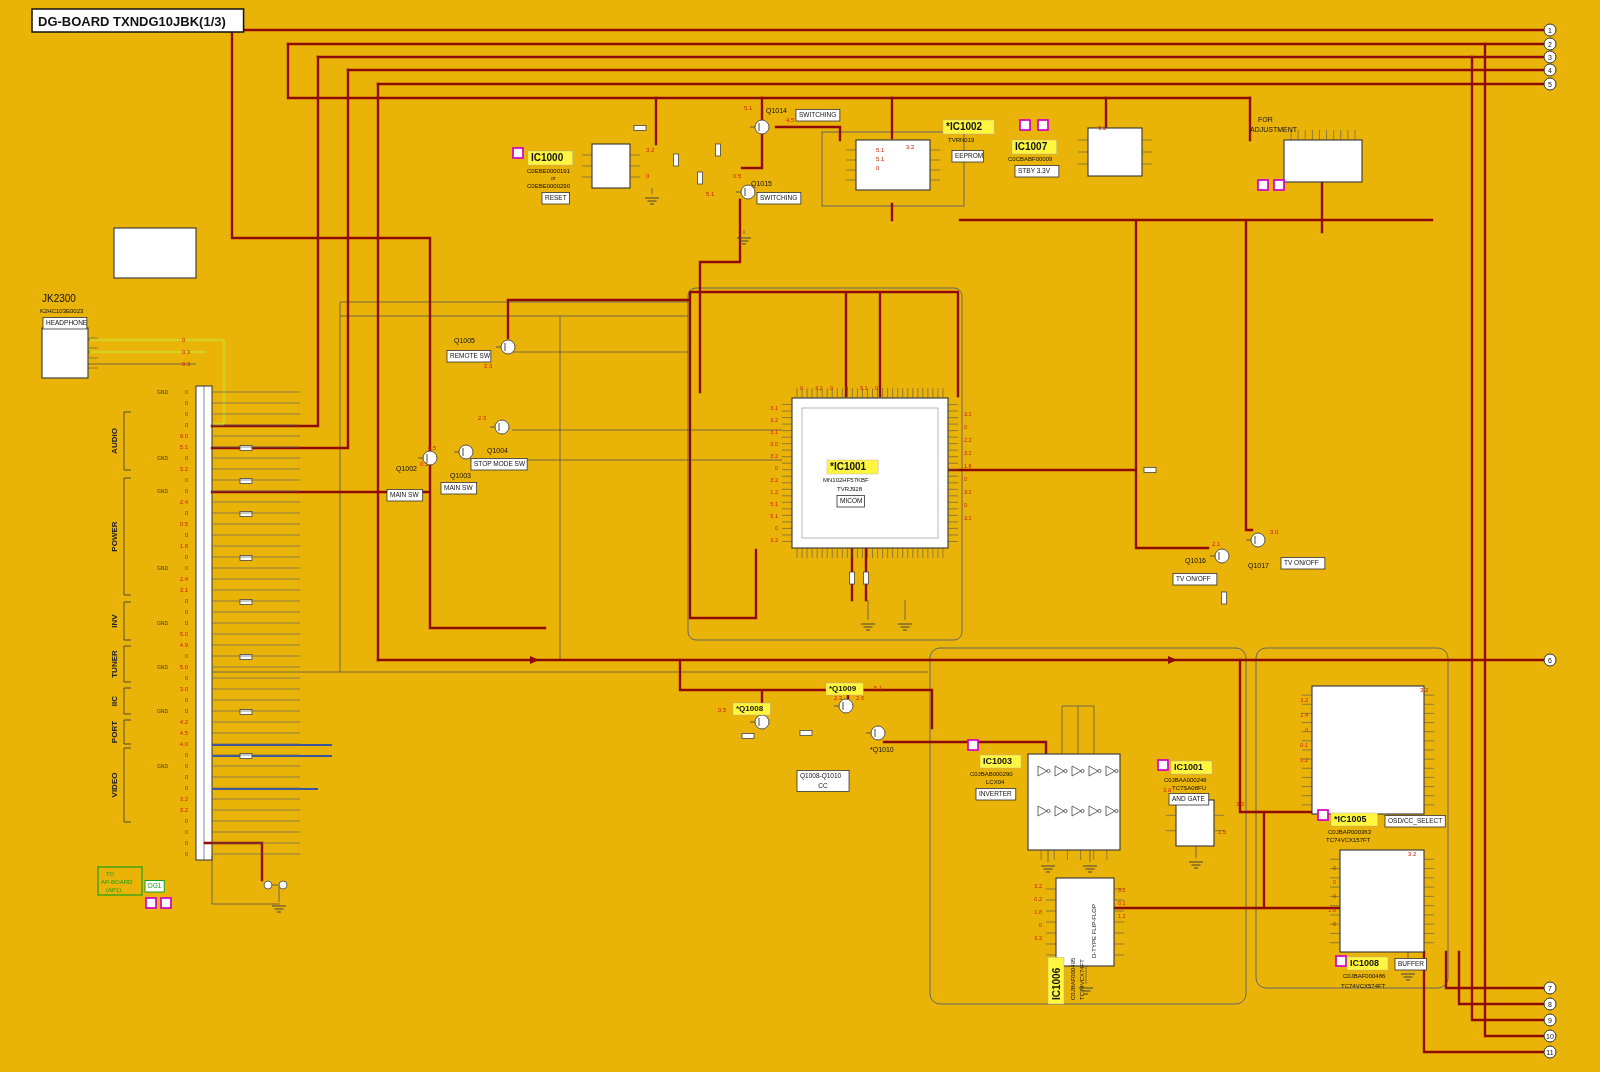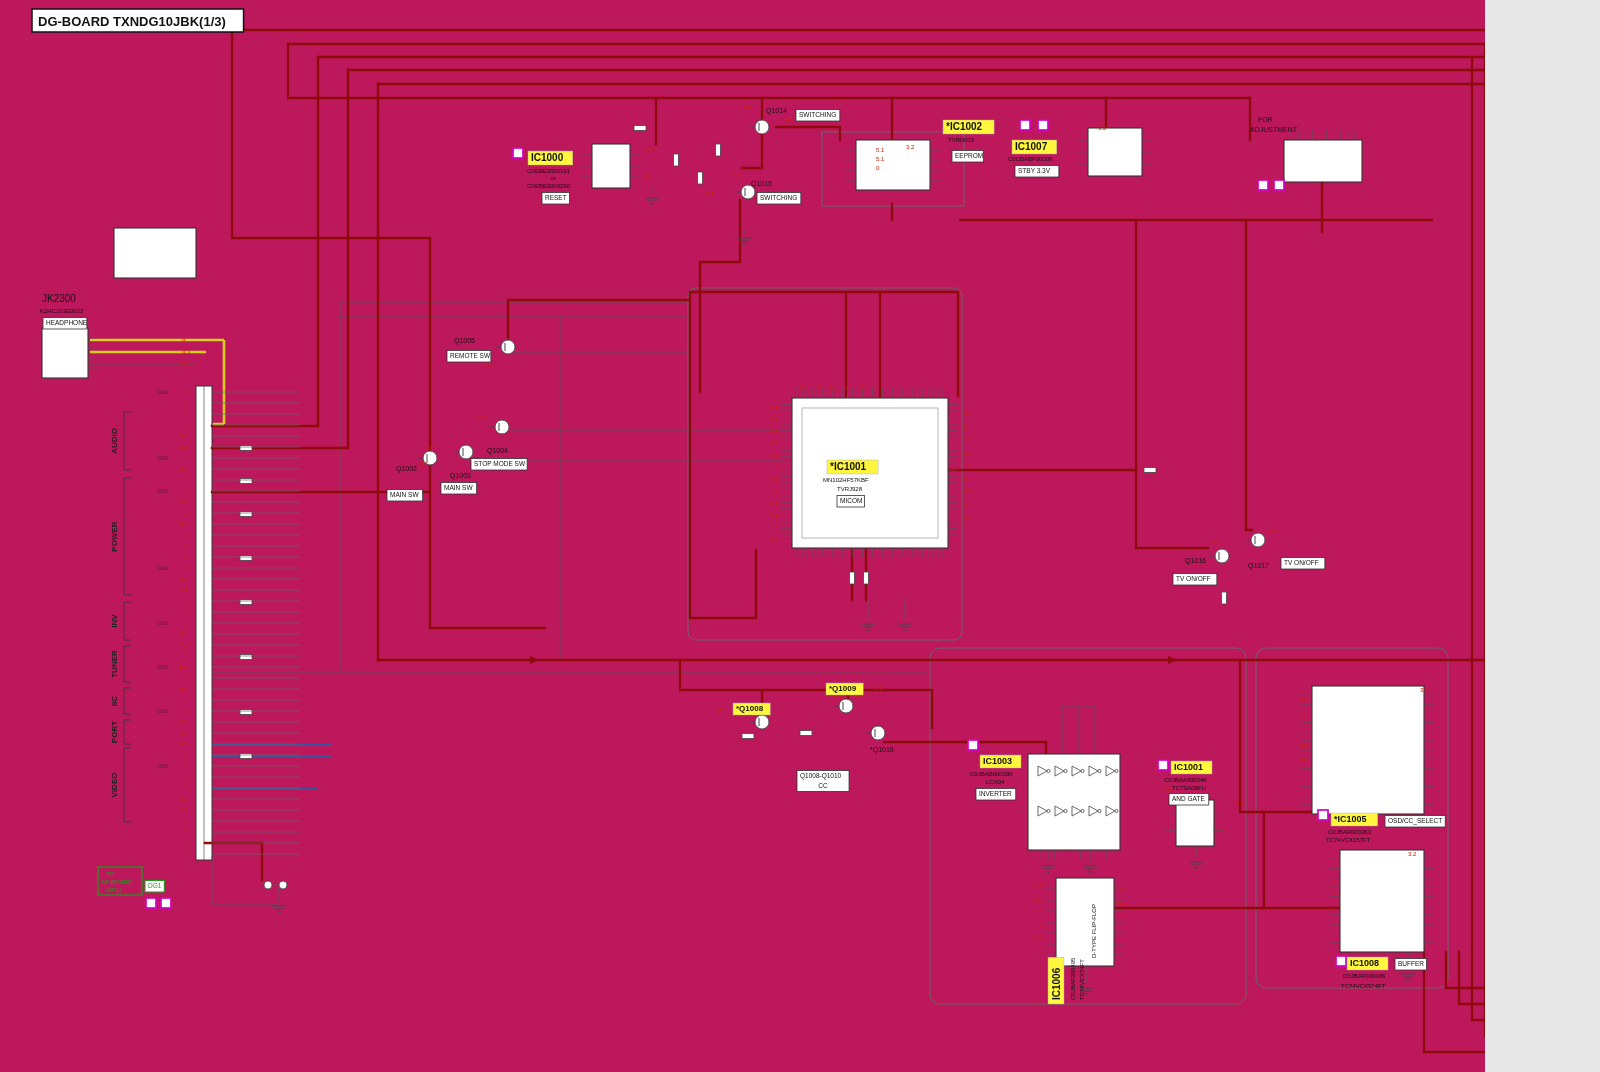--- a/index.html
+++ b/index.html
@@ -1,16 +1,16 @@
 <!DOCTYPE html>
 <html><head>
 <meta charset="utf-8">
 <style>
   html,body{margin:0;padding:0;background:#e8e8e8;}
-  .stage{position:relative;width:1485px;height:1072px;background:#be185d;overflow:hidden;}
+  .stage{position:relative;width:1600px;height:1072px;background:#eab308;overflow:hidden;}
   svg{display:block;}
   svg text{font-family:"Liberation Sans",sans-serif;}
   .red{stroke:#8f0a0a;stroke-width:2.4;fill:none;stroke-linecap:square;}
   .blk{stroke:#555;stroke-width:0.8;fill:none;}
   .blu{stroke:#3a55a0;stroke-width:2;fill:none;}
   .yel{stroke:#d8d020;stroke-width:2.6;fill:none;}
   .rgn{stroke:#666;stroke-width:1;fill:none;}
   .grn{stroke:#18a018;stroke-width:1.2;fill:none;}
 </style>
 </head>

